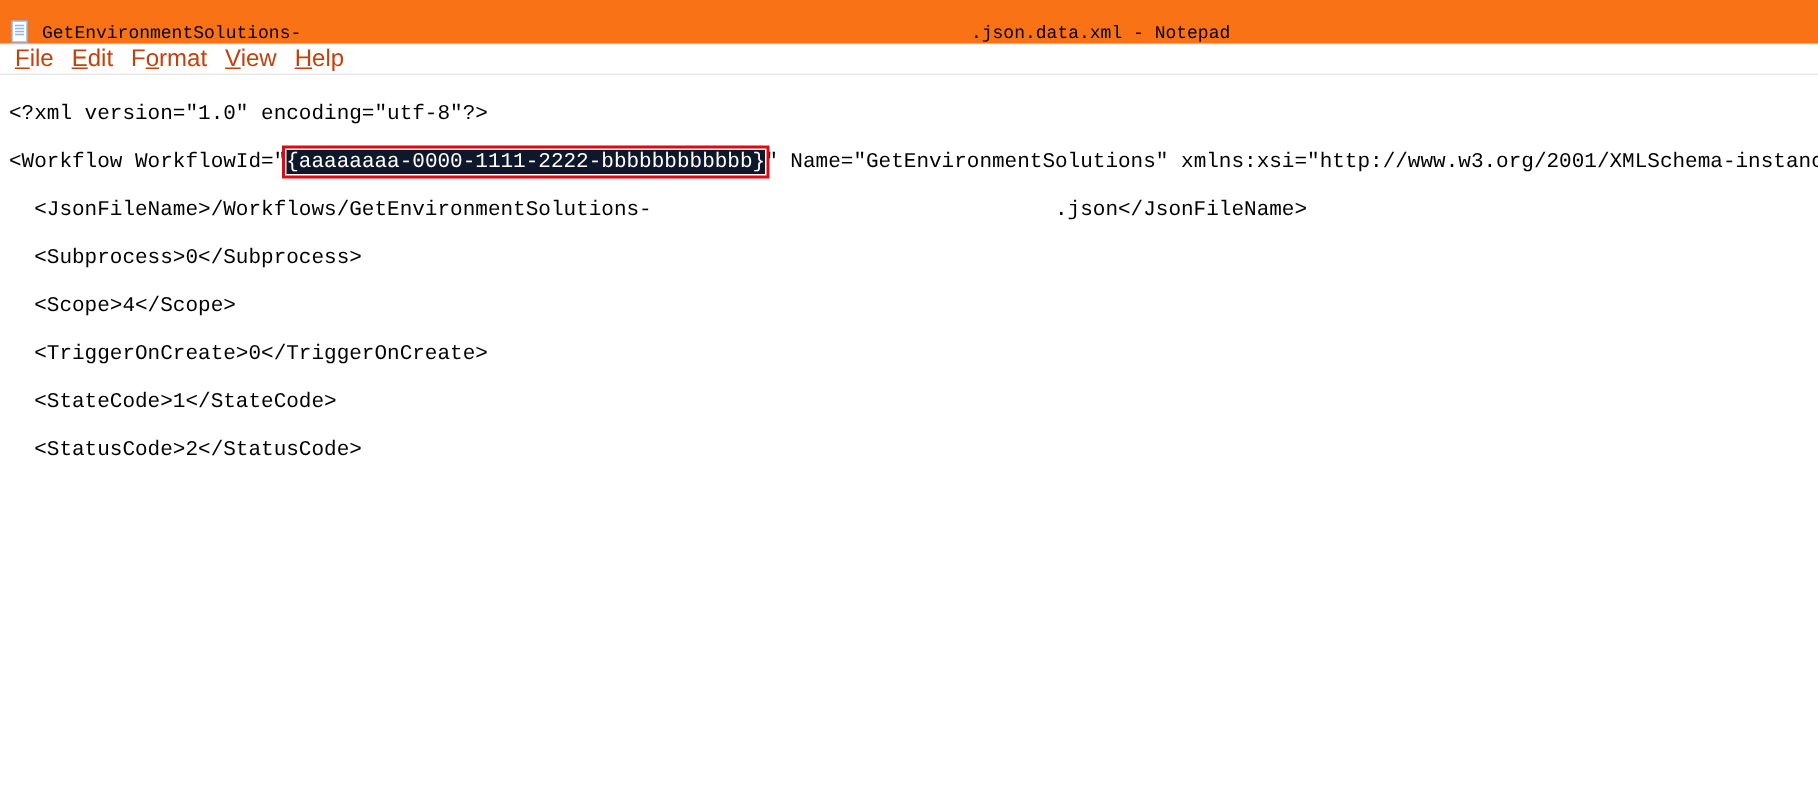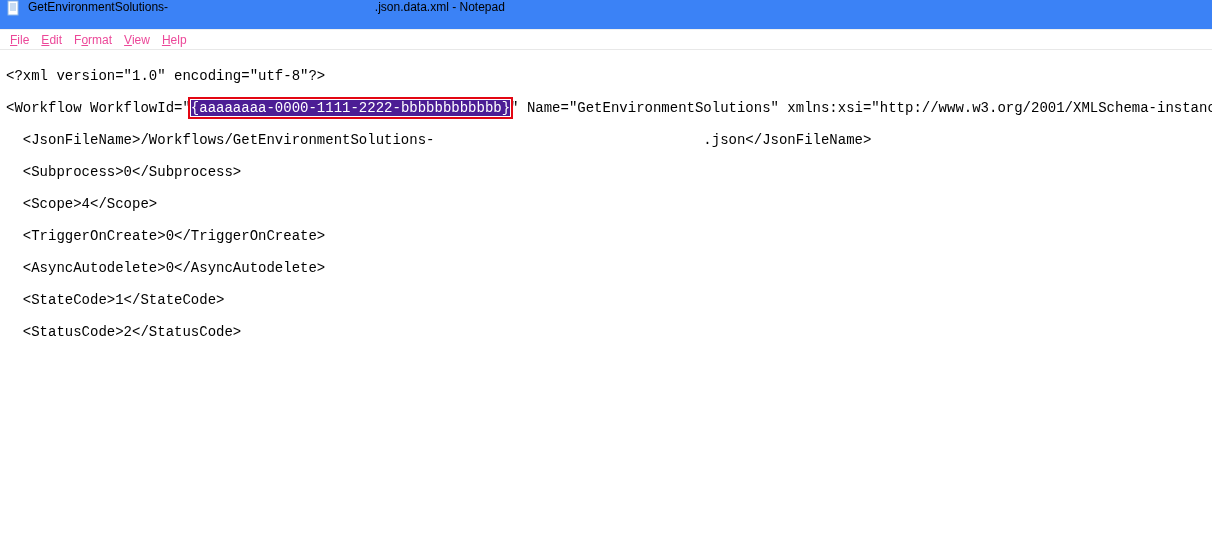--- a/index.html
+++ b/index.html
@@ -7,58 +7,59 @@
       font-family: "Segoe UI", Tahoma, sans-serif;
       font-size: 12px;
       background: #fff;
       width: 1212px;
       height: 534px;
       overflow: hidden;
     }
     .titlebar {
       height: 30px;
       display: flex;
-      align-items: flex-start;
+      align-items: flex-end;
       padding: 0 6px;
-      background: #3b82f6;
+      background: #f97316;
       border-bottom: 1px solid #f0f0f0;
+      font-family: Liberation Mono, monospace;
     }
     .title-icon {
       width: 16px; height: 16px;
       margin-right: 6px;
       display:inline-flex; align-items:center; justify-content:center;
     }
     .title-text { font-size: 12px; color: #000; letter-spacing: 0; white-space:pre; flex:1; }
     .menubar {
       height: 20px;
       display: flex;
       align-items: center;
       padding: 0 4px;
       border-bottom: 1px solid #e8e8e8;
       gap: 0;
     }
     .menu-item {
       padding: 2px 6px;
-      font-size: 12px;
-      color:#ec4899;
+      font-size: 16px;
+      color:#c2410c;
       cursor: default;
     }
     .menu-item .accel { text-decoration: underline; }
     .editor {
       font-family: Consolas, "Courier New", monospace;
       font-size: 14px;
       line-height: 16px;
       white-space: pre;
       padding: 2px 6px;
       color: #000;
       position:relative;
     }
     .line { display:block; }
     .selection {
-      background: #4c1d95;
+      background: #0f172a;
       color: #fff;
     }
     .highlight-box {
       position: absolute;
       border: 2px solid #e30613;
       pointer-events: none;
     }
     .hl { position: relative; display:inline-block; }
   </style>
 </head>
@@ -85,21 +86,20 @@
   <div class="menu-item"><span class="accel">H</span>elp</div>
 </div>
 
 <div class="editor">
 <span class="line">&lt;?xml version="1.0" encoding="utf-8"?&gt;</span>
 <span class="line"><span>&lt;Workflow WorkflowId="</span><span class="hl"><span class="selection">{aaaaaaaa-0000-1111-2222-bbbbbbbbbbbb}</span><span id="redbox" class="highlight-box" style="left: -3px; top: -3px; width: 325px; height: 22px;"></span></span><span>" Name="GetEnvironmentSolutions" xmlns:xsi="http://www.w3.org/2001/XMLSchema-instance"&gt;</span></span>
 <span class="line"><span>  &lt;JsonFileName&gt;/Workflows/GetEnvironmentSolutions-</span><span>                                </span><span>.json&lt;/JsonFileName&gt;</span></span>
 <span class="line">  &lt;Subprocess&gt;0&lt;/Subprocess&gt;</span>
 <span class="line">  &lt;Scope&gt;4&lt;/Scope&gt;</span>
 <span class="line">  &lt;TriggerOnCreate&gt;0&lt;/TriggerOnCreate&gt;</span>
-<span class="line">  &lt;AsyncAutodelete&gt;0&lt;/AsyncAutodelete&gt;</span>
 <span class="line">  &lt;StateCode&gt;1&lt;/StateCode&gt;</span>
 <span class="line">  &lt;StatusCode&gt;2&lt;/StatusCode&gt;</span>
 
 
 
 
 
 
 
 

